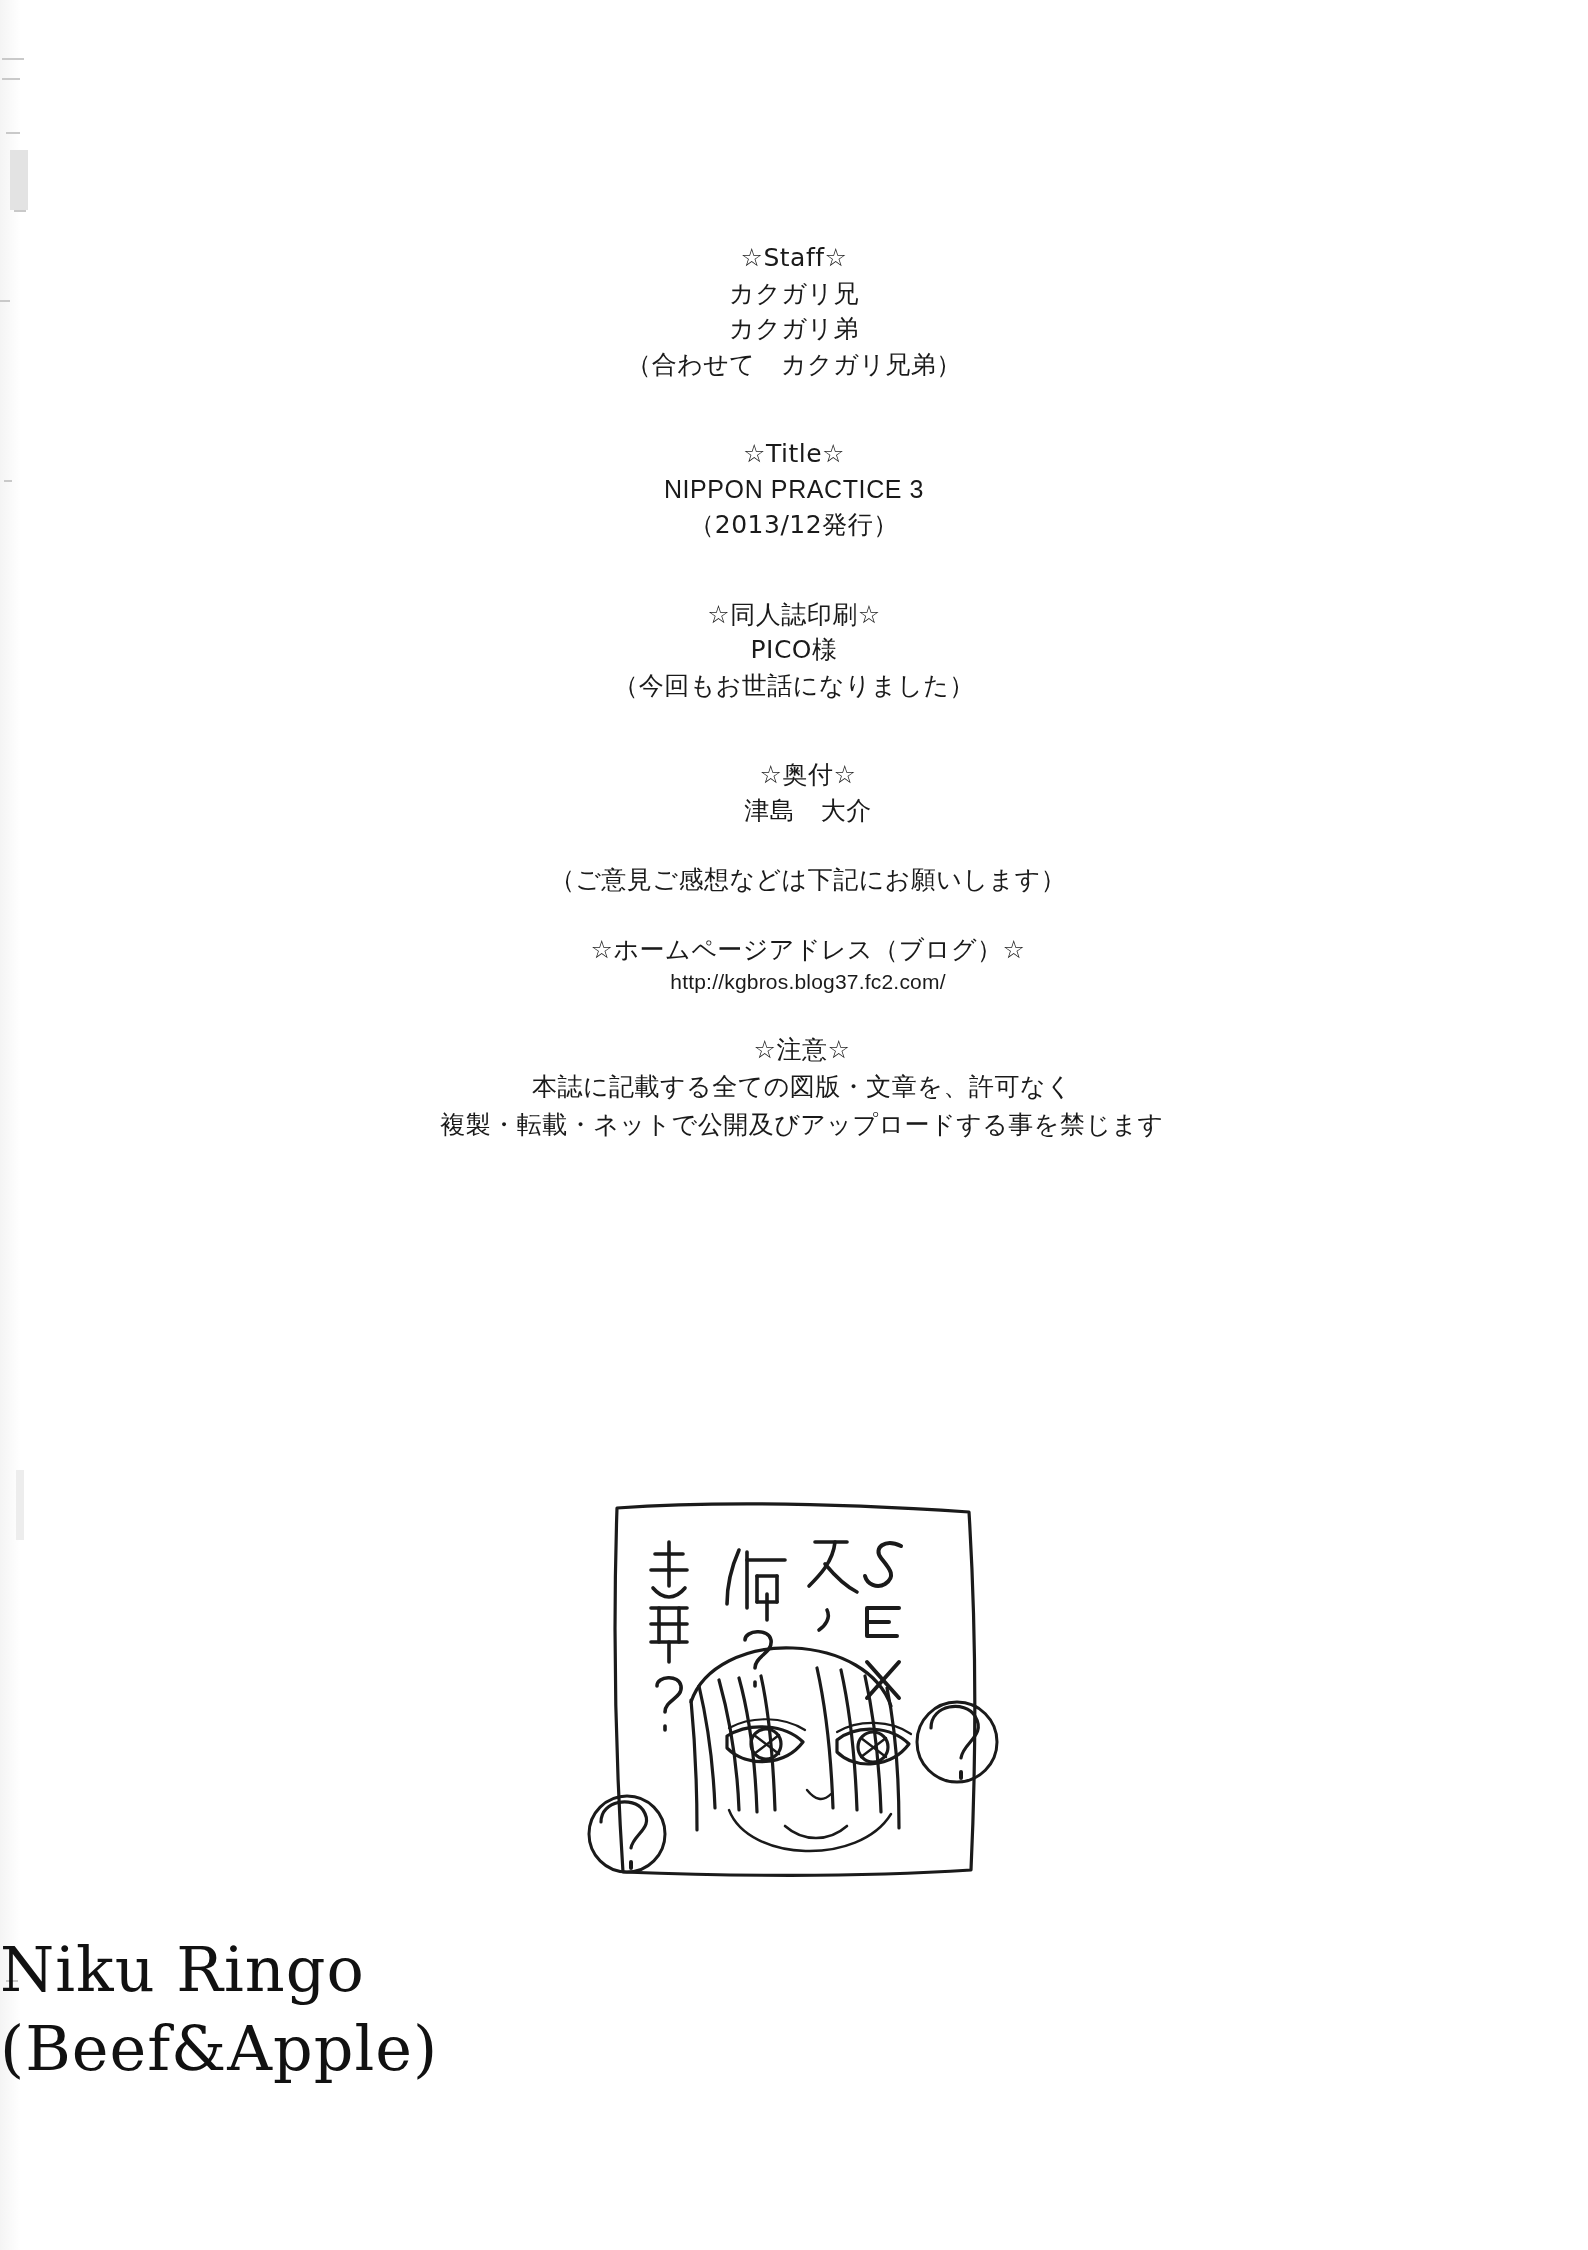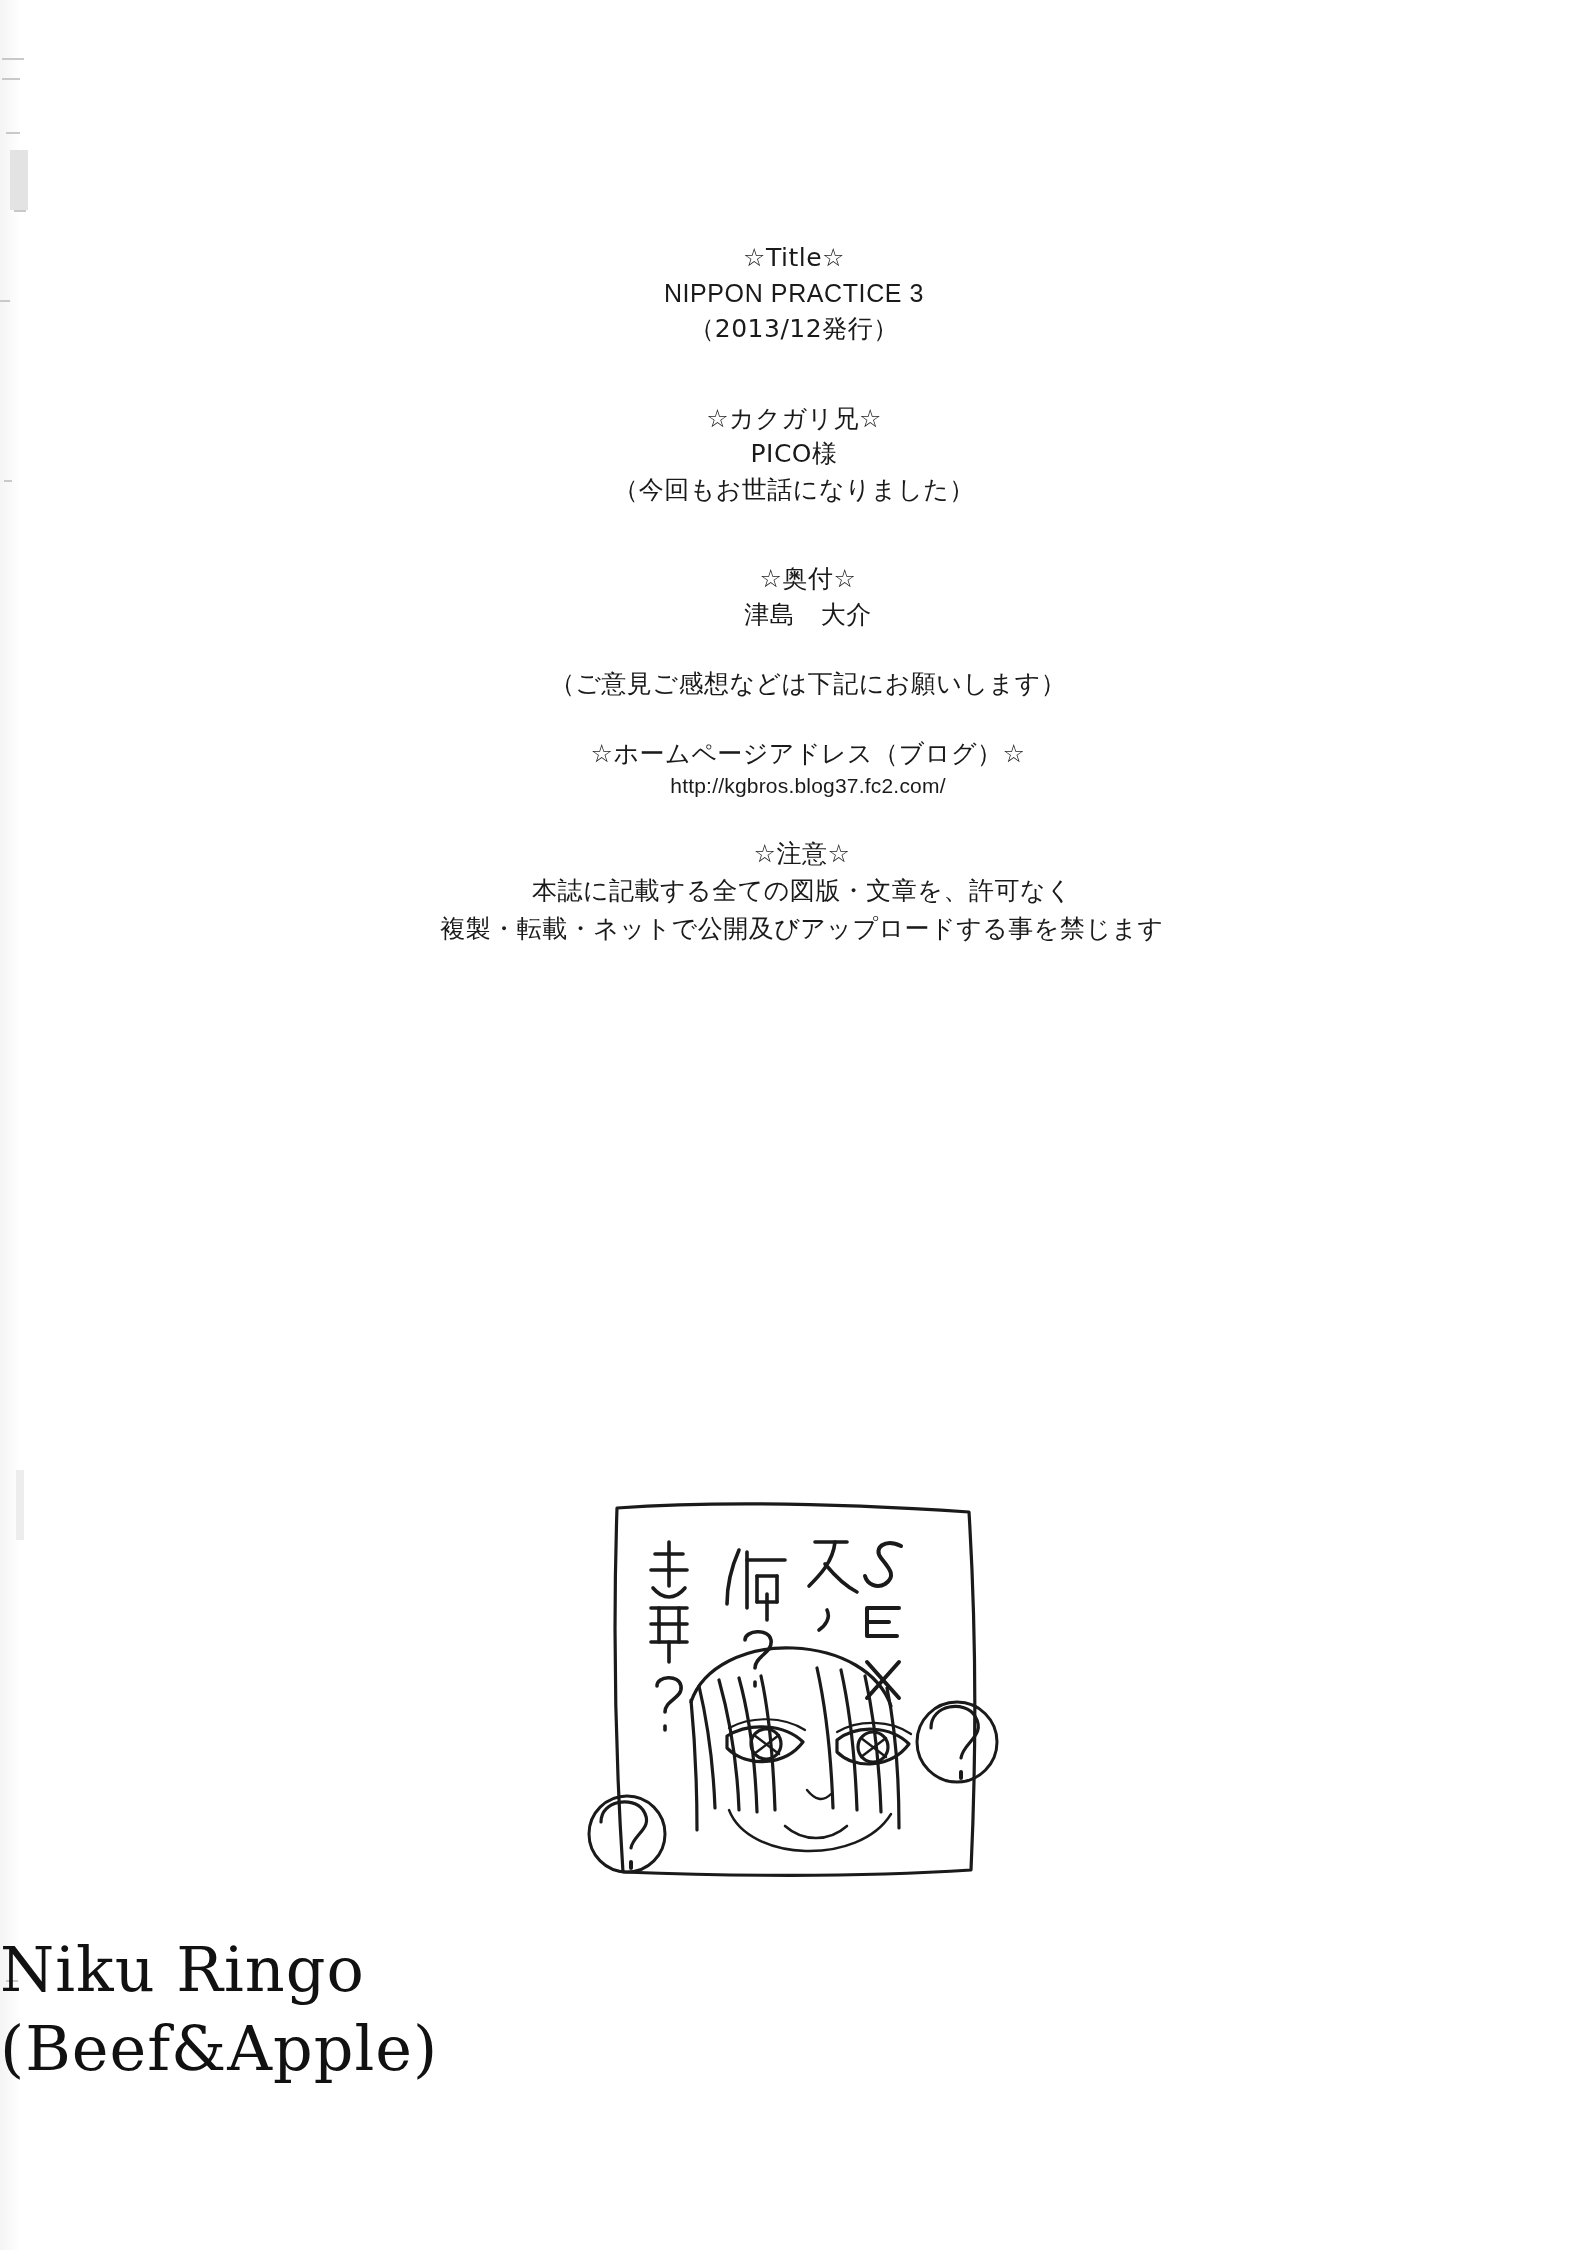--- a/index.html
+++ b/index.html
@@ -127,30 +127,36 @@
   <div class="scan-mark m6"></div>
   <div class="scan-mark m7"></div>
   <div class="scan-mark m8"></div>
   <div class="scan-mark m9"></div>
 </div>
 
 <div class="page">
 
   <div class="colophon">
 
+    <div class="block">
+      <span class="line jp s-head">☆Staff☆</span>
+      <span class="line jp s-body">カクガリ兄</span>
+      <span class="line jp s-body">カクガリ弟</span>
+      <span class="line jp s-body">（合わせて　カクガリ兄弟）</span>
+    </div>
 
 
     <div class="block">
       <span class="line jp s-head">☆Title☆</span>
       <span class="line lat s-body">NIPPON PRACTICE 3</span>
       <span class="line jp s-body">（2013/12発行）</span>
     </div>
 
     <div class="block">
-      <span class="line jp s-head">☆カクガリ兄☆</span>
+      <span class="line jp s-head">☆同人誌印刷☆</span>
       <span class="line jp s-body">PICO様</span>
       <span class="line jp s-body">（今回もお世話になりました）</span>
     </div>
 
     <div class="block gap-sm">
       <span class="line jp s-head">☆奥付☆</span>
       <span class="line jp s-body">津島　大介</span>
     </div>
 
     <div class="block gap-sm">

